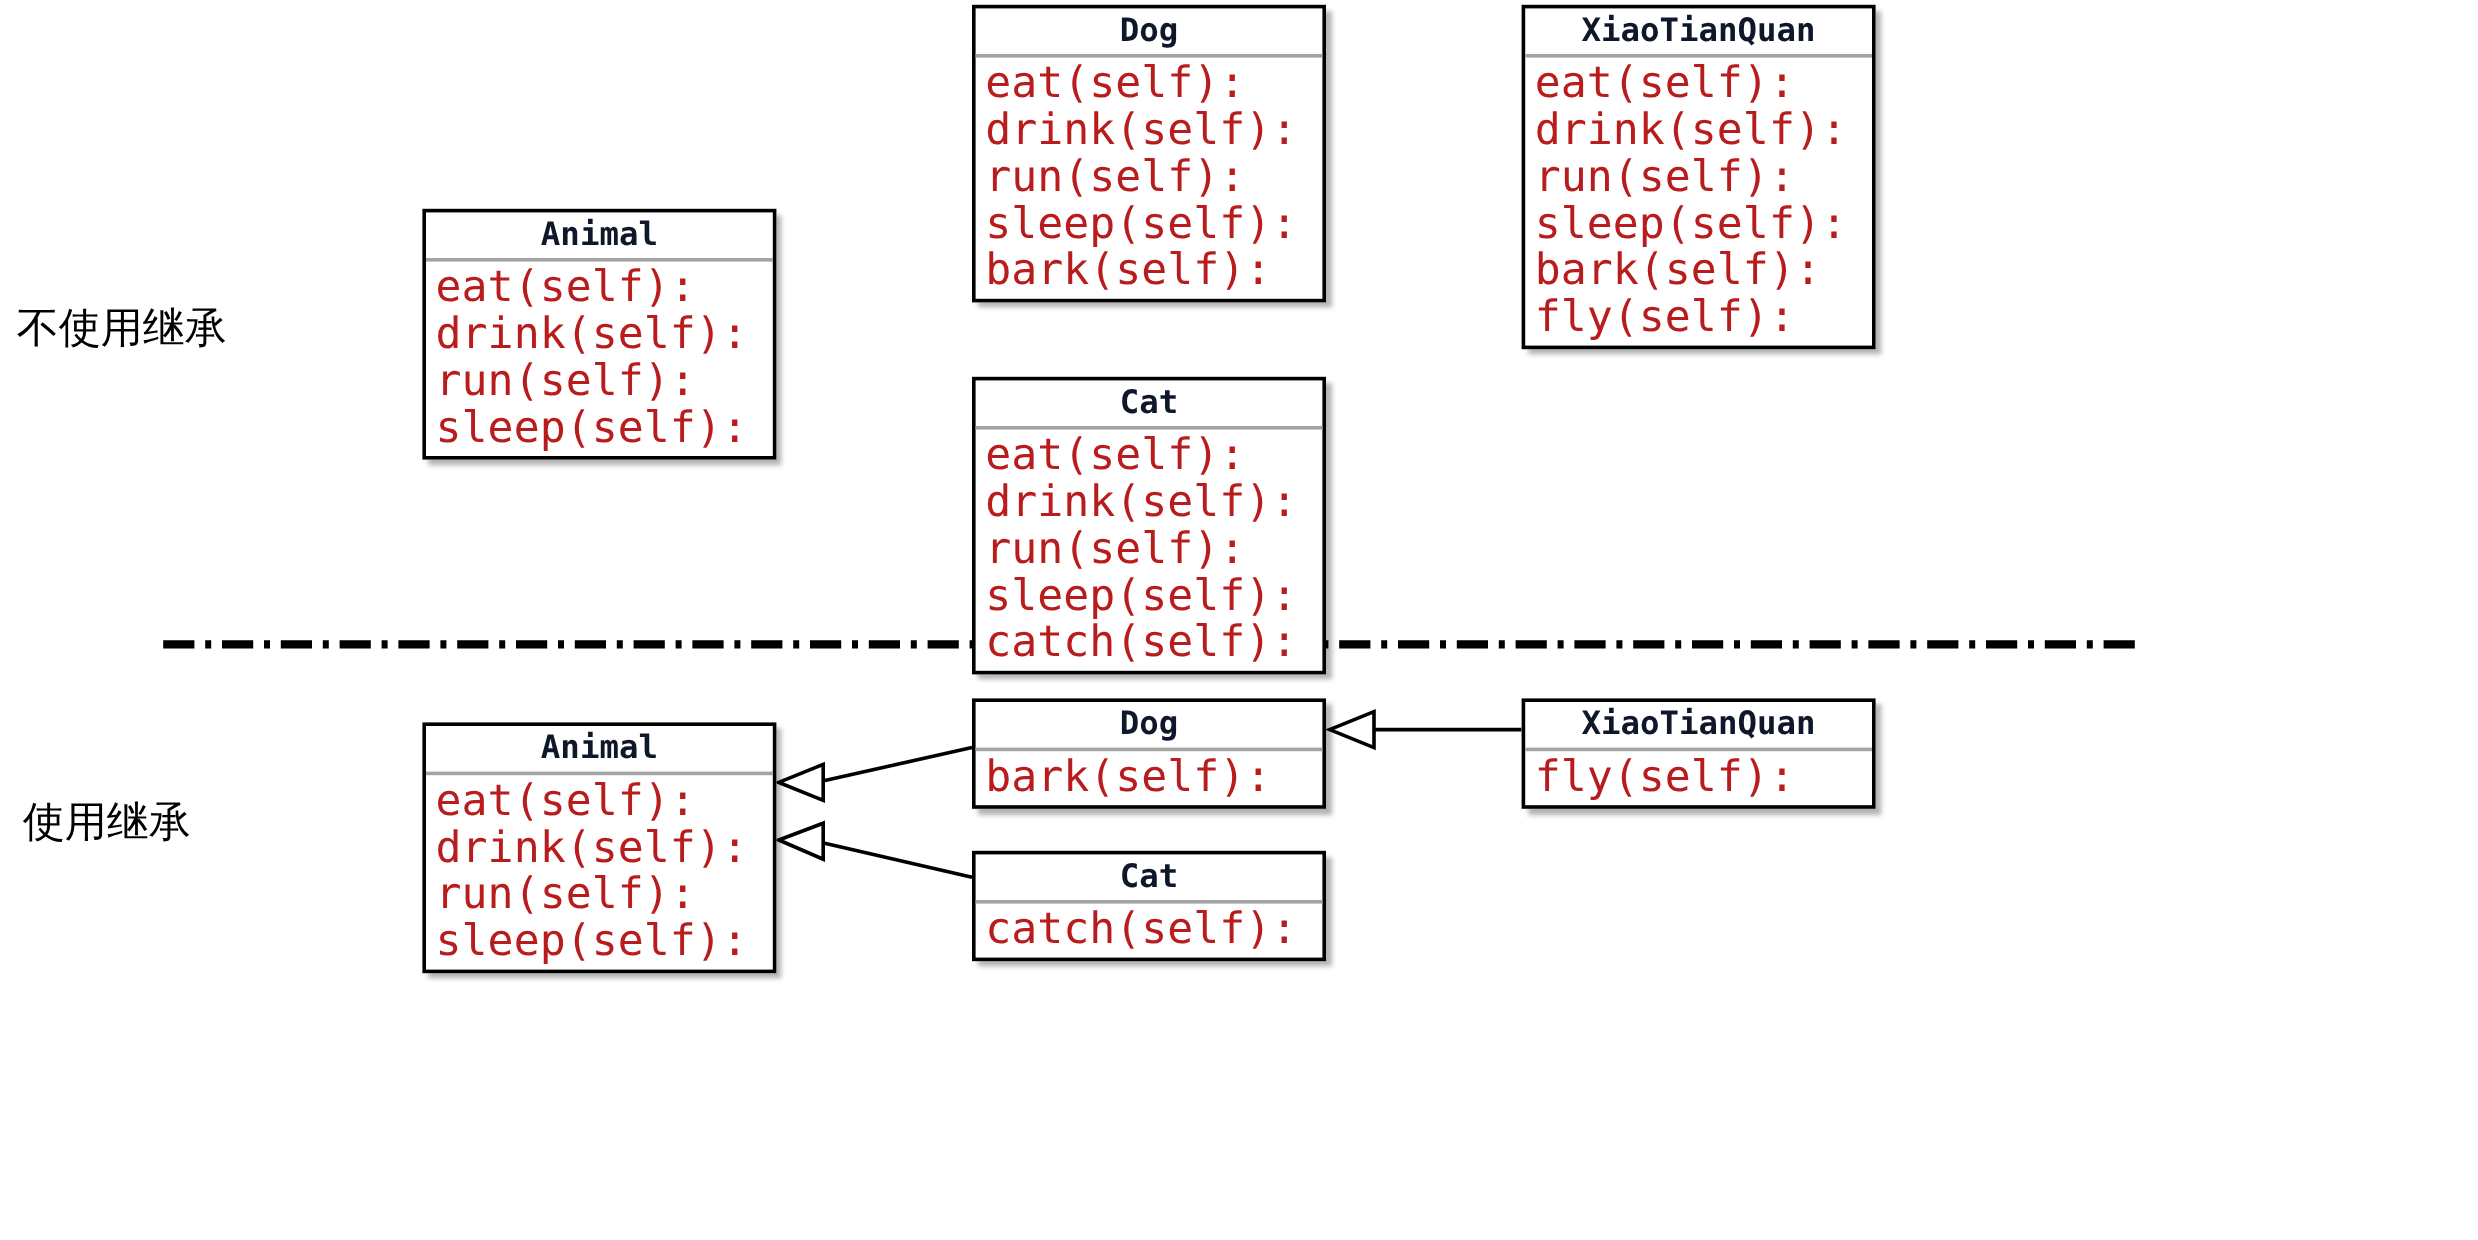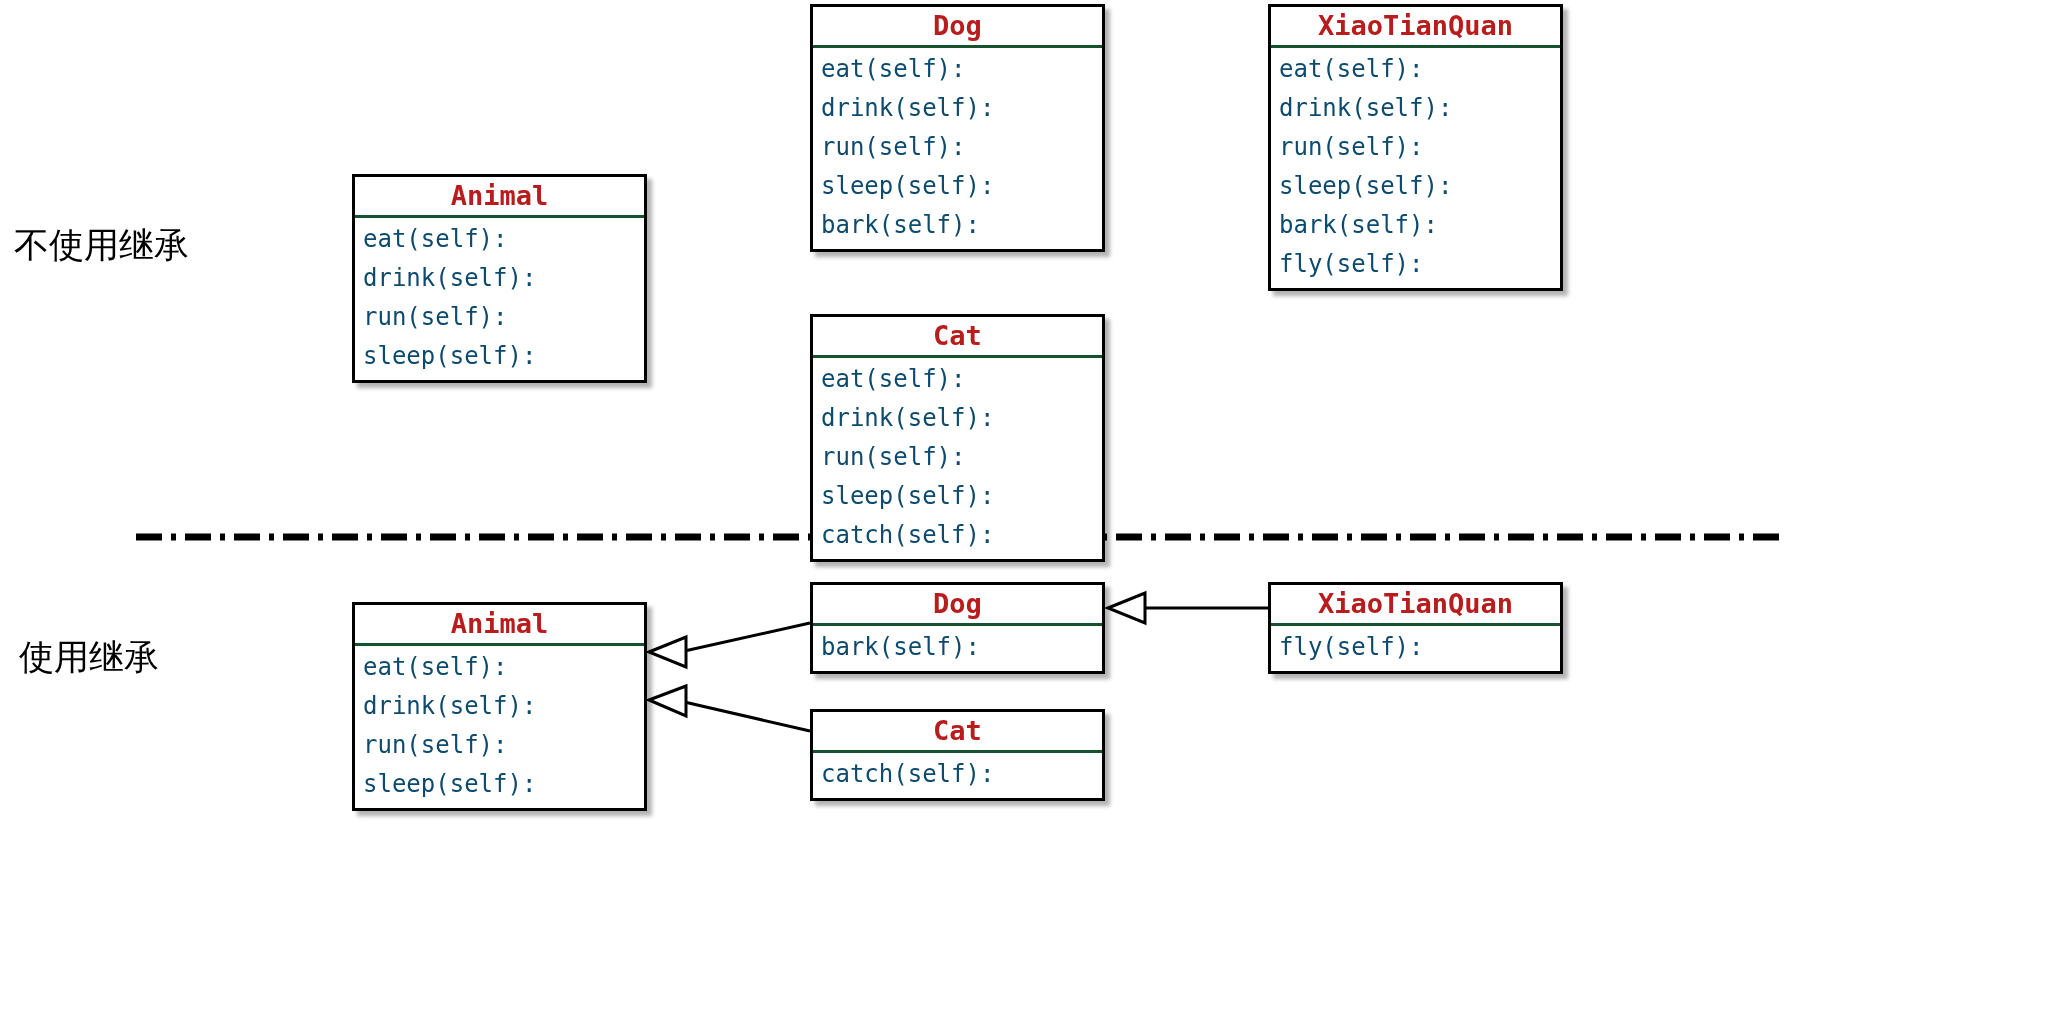--- a/index.html
+++ b/index.html
@@ -24,46 +24,47 @@
     border: 3px solid #000000;
     box-shadow: 5px 5px 4px rgba(0,0,0,0.30);
     z-index: 5;
   }
   .uml-title {
     text-align: center;
     font-family: "DejaVu Sans Mono", "Liberation Mono", monospace;
     font-weight: bold;
     font-size: 27px;
     line-height: 38px;
-    color: #b91c1c;
-    border-bottom: 3px solid #14532d;
+    color: #0f172a;
+    border-bottom: 3px solid #a3a3a3;
     padding: 0 4px;
     white-space: nowrap;
     letter-spacing: 0px;
   }
   .uml-members {
     padding: 2px 0 4px 8px;
   }
   .uml-member {
     font-family: "DejaVu Sans Mono", "Liberation Mono", monospace;
     font-weight: normal;
-    font-size: 24px;
+    font-size: 36px;
     line-height: 39px;
-    color: #0c4a6e;
+    color: #b91c1c;
     white-space: nowrap;
   }
 
   
   .section-label {
     position: absolute;
     font-family: Liberation Mono, monospace;
     font-size: 35px;
     color: #000000;
     white-space: nowrap;
     z-index: 4;
+    margin-top: 28px;
   }
 
   
   .divider-svg {
     position: absolute;
     left: 0;
     top: 0;
     width: 2065px;
     height: 1033px;
     pointer-events: none;

